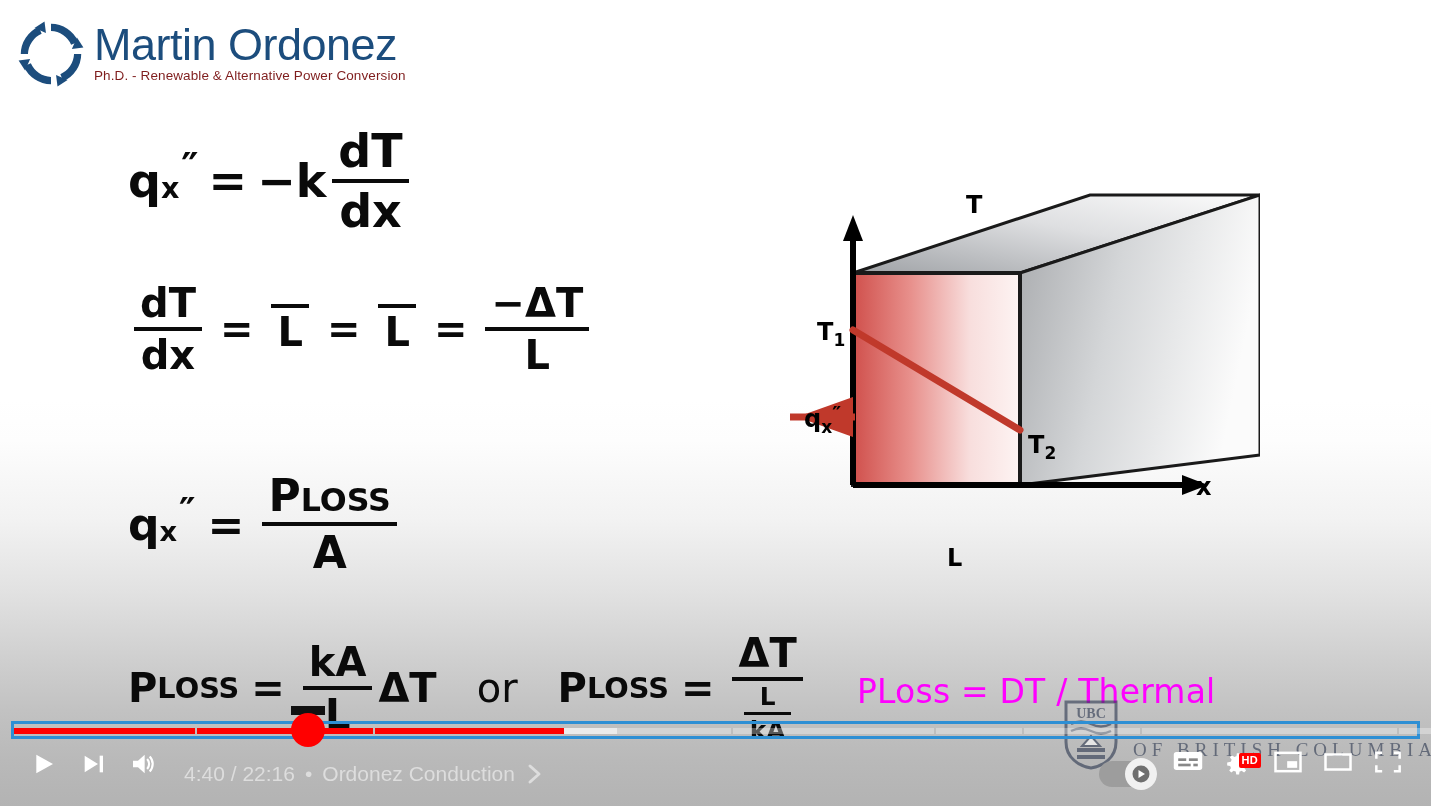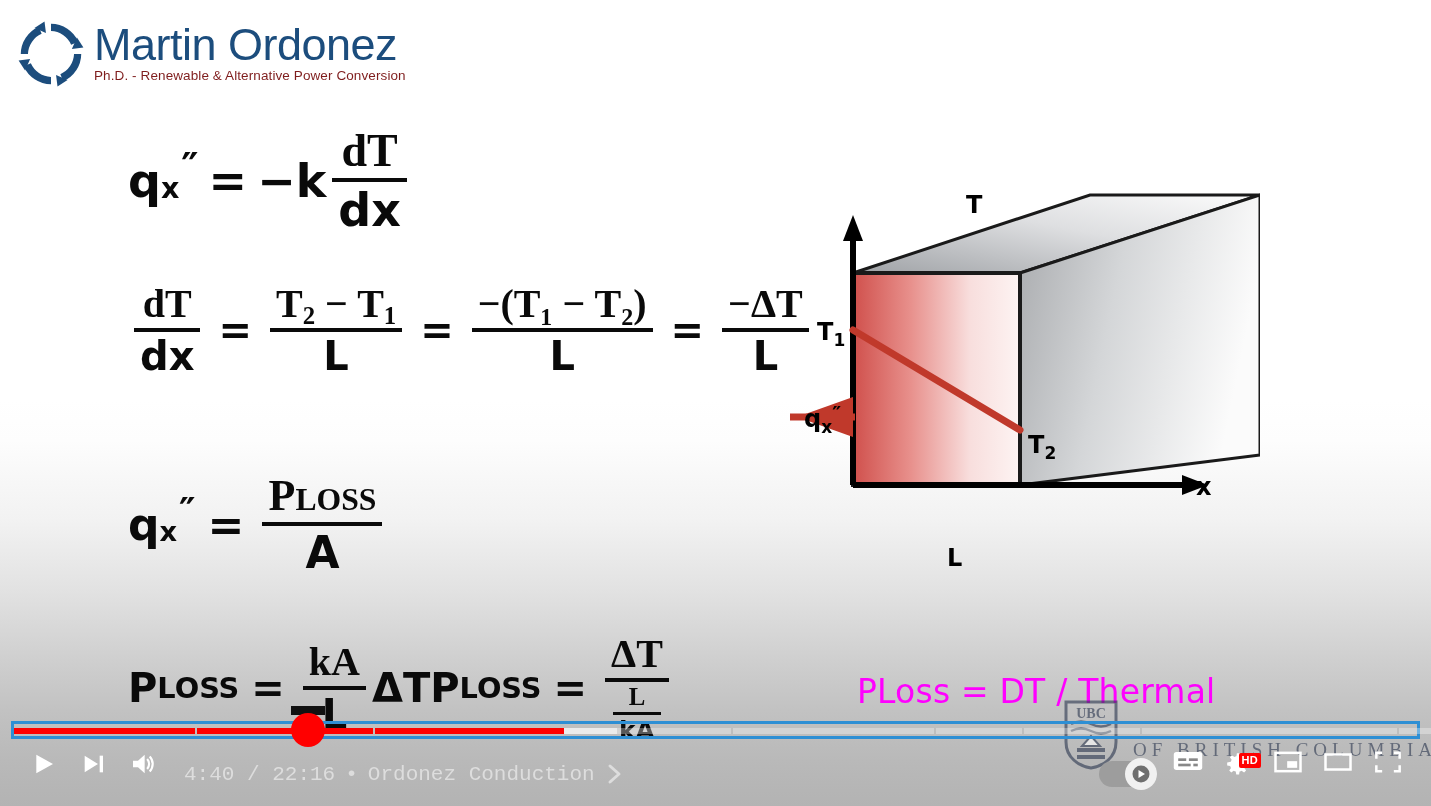--- a/index.html
+++ b/index.html
@@ -71,21 +71,21 @@
     display: flex;
     align-items: center;
   }
   .frac {
     display: inline-flex;
     flex-direction: column;
     align-items: center;
     vertical-align: middle;
     margin: 0 6px;
   }
-  .frac > .num { padding: 0 6px 1px 6px; font-family: Liberation Serif, serif; }
+  .frac > .num { padding: 0 6px 1px 6px; }
   .frac > .den { padding: 1px 6px 0 6px; }
   .frac > .bar {
     width: 100%;
     border-top: 4px solid #0a0a0a;
     align-self: stretch;
   }
   .frac.thin > .bar { border-top-width: 3px; }
   sub {
     font-size: 0.62em;
     vertical-align: baseline;
@@ -218,21 +218,21 @@
   }
   .ctrl svg { display: block; }
   #time-title {
     margin-left: 16px;
     color: #dddddd;
     font-size: 21px;
     white-space: nowrap;
     display: flex;
     align-items: center;
     gap: 10px;
-    font-family: Liberation Mono, monospace;
+    font-family: Liberation Sans, sans-serif;
   }
   .sep-dot { color: #dddddd; }
   .chev { display: inline-flex; margin-left: 2px; }
   .spacer { flex: 1 1 auto; }
 
   .autoplay-toggle {
     width: 58px; height: 26px;
     border-radius: 13px;
     background: #9d9d9d;
     position: relative;
@@ -304,27 +304,25 @@
   </div>
 
   <div class="eq" id="eq2">
     <span class="frac">
       <span class="num">dT</span>
       <span class="bar"></span>
       <span class="den">dx</span>
     </span>
     <span style="padding:0 12px">=</span>
     <span class="frac">
-      <span class="num"><span>T</span><sub>2</sub> <span>−</span> <span>T</span><sub>1</sub></span>
       <span class="bar"></span>
       <span class="den">L</span>
     </span>
     <span style="padding:0 12px">=</span>
     <span class="frac">
-      <span class="num">−(T₁ − T₂)</span>
       <span class="bar"></span>
       <span class="den">L</span>
     </span>
     <span style="padding:0 12px">=</span>
     <span class="frac">
       <span class="num">−ΔT</span>
       <span class="bar"></span>
       <span class="den">L</span>
     </span>
   </div>
@@ -344,20 +342,21 @@
   <div class="eq" id="eq4">
     <span>P</span>
       <span class="sub-small">LOSS</span>
     <span style="padding:0 12px">=</span>
     <span class="frac">
       <span class="num">kA</span>
       <span class="bar"></span>
       <span class="den">L</span>
     </span>
     <span>ΔT</span>
+    <span style="padding:0 40px; font-weight:normal">or</span>
     <span>P</span>
       <span class="sub-small">LOSS</span>
     <span style="padding:0 12px">=</span>
     <span class="frac">
       <span class="num">ΔT</span>
       <span class="bar"></span>
       <span class="den">
         <span class="frac thin" style="font-size:0.62em; margin:0">
           <span class="num">L</span>
           <span class="bar"></span>

